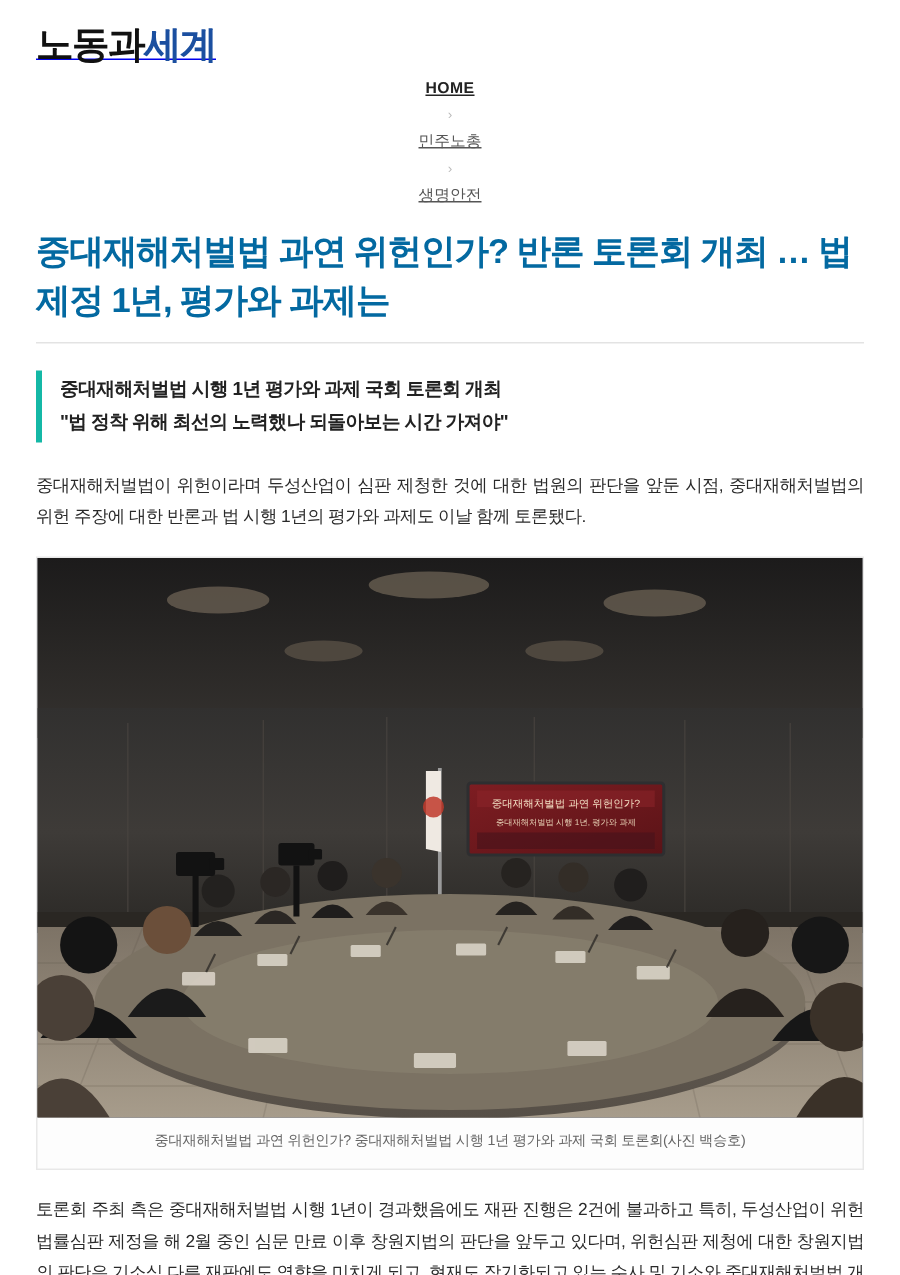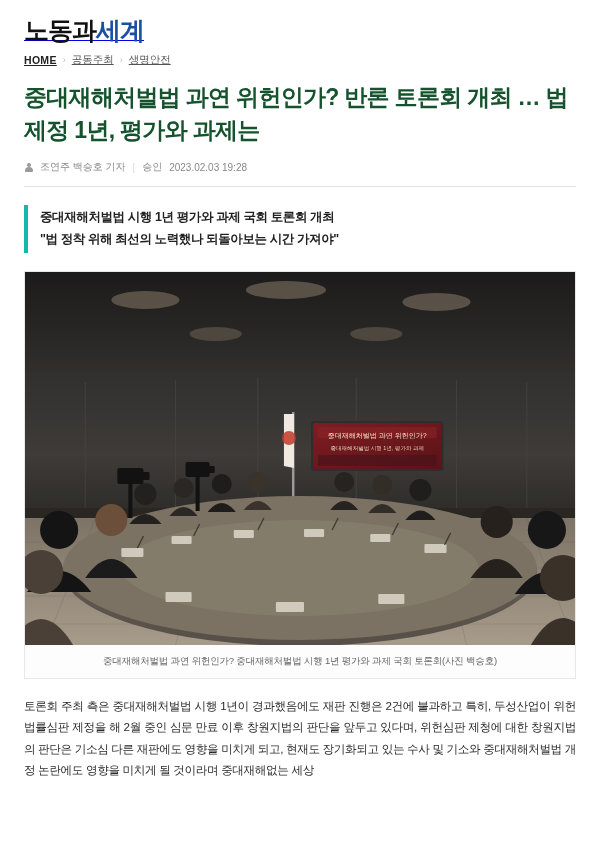--- a/index.html
+++ b/index.html
@@ -38,40 +38,41 @@
     letter-spacing: -1px;
     font-family: "Liberation Serif", serif;
   }
   .breadcrumb {
     padding: 6px 24px 0 24px;
     font-size: 10.5px;
     color: #666666;
     display: flex;
     align-items: center;
     gap: 6px;
+    flex-direction: column;
   }
   .breadcrumb .home {
     color: #222222;
     font-weight: bold;
     letter-spacing: 0.3px;
   }
   .breadcrumb .sep {
     color: #bbbbbb;
     font-size: 9px;
   }
   .breadcrumb .crumb {
     color: #555555;
   }
   
   .headline {
     margin: 14px 24px 0 24px;
     font-size: 23px;
     line-height: 1.42;
     font-weight: bold;
-    color: #14532d;
+    color: #0369a1;
     letter-spacing: -0.7px;
     font-family: "Liberation Sans", sans-serif;
   }
   .byline {
     margin: 14px 24px 0 24px;
     font-size: 10px;
     color: #888888;
     display: flex;
     align-items: center;
     gap: 7px;
@@ -172,43 +173,37 @@
 
   <div class="masthead">
     <a class="logo" href="#">
       <span class="k1">노동과</span><span class="k2">세계</span>
     </a>
   </div>
 
   <div class="breadcrumb">
     <a class="home" href="#">HOME</a>
     <span class="sep">›</span>
-    <a class="crumb" href="#">공동주최</a>
+    <a class="crumb" href="#">민주노총</a>
     <span class="sep">›</span>
     <a class="crumb" href="#">생명안전</a>
   </div>
 
   <h1 class="headline">중대재해처벌법 과연 위헌인가? 반론 토론회 개최 … 법 제정 1년, 평가와 과제는</h1>
 
-  <div class="byline">
-    <span class="person-icon"></span>
-    <span>조연주 백승호 기자</span>
-    <span class="divider">|</span>
-    <span>승인</span>
-    <span>2023.02.03 19:28</span>
-  </div>
 
   <div class="rule"></div>
 
   <div class="summary">
     <p>중대재해처벌법 시행 1년 평가와 과제 국회 토론회 개최</p>
     <p>"법 정착 위해 최선의 노력했나 되돌아보는 시간 가져야"</p>
   </div>
 
   <div class="body">
+    <p>중대재해처벌법이 위헌이라며 두성산업이 심판 제청한 것에 대한 법원의 판단을 앞둔 시점, 중대재해처벌법의 위헌 주장에 대한 반론과 법 시행 1년의 평가와 과제도 이날 함께 토론됐다.</p>
   </div>
 
   <figure>
     <svg class="photo" viewBox="0 0 548 373" preserveAspectRatio="none">
       <defs>
         <linearGradient id="wallG" x1="0" y1="0" x2="0" y2="1">
           <stop offset="0%" stop-color="#31302f"></stop>
           <stop offset="55%" stop-color="#3e3b38"></stop>
           <stop offset="100%" stop-color="#2b2926"></stop>
         </linearGradient>

